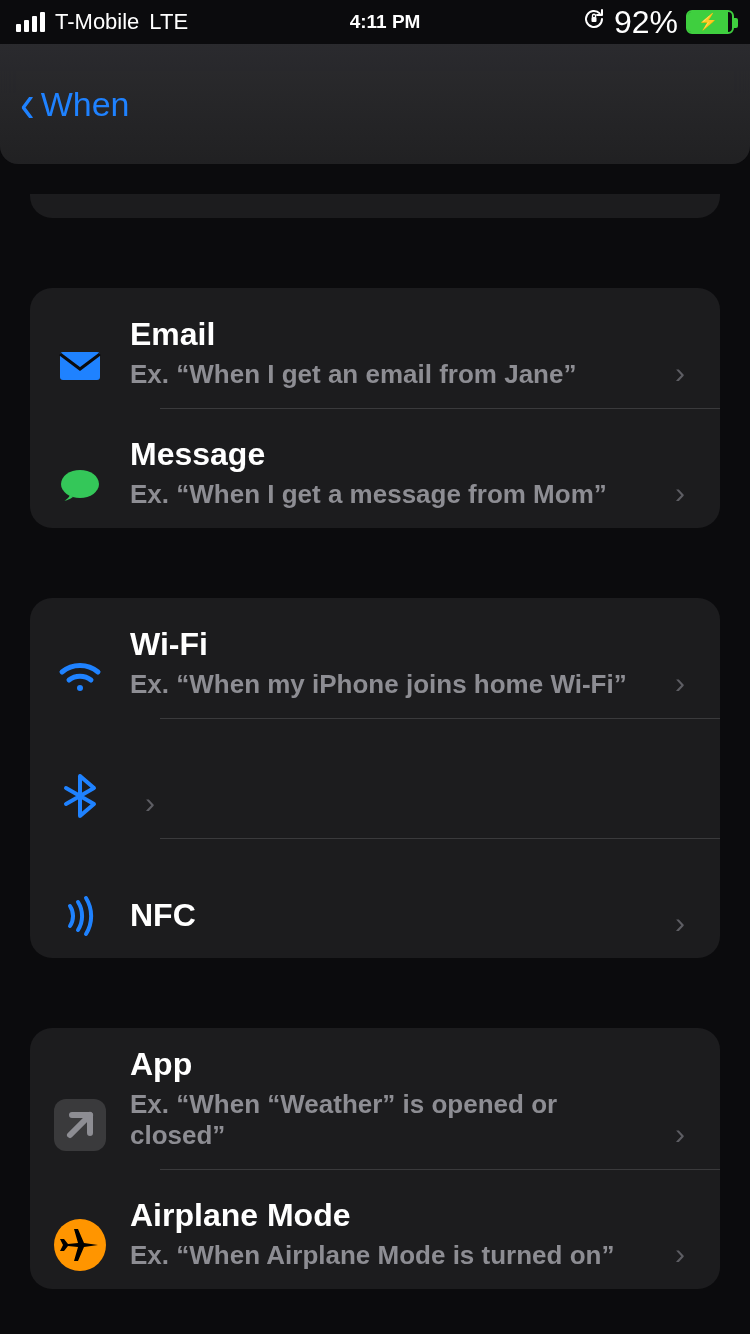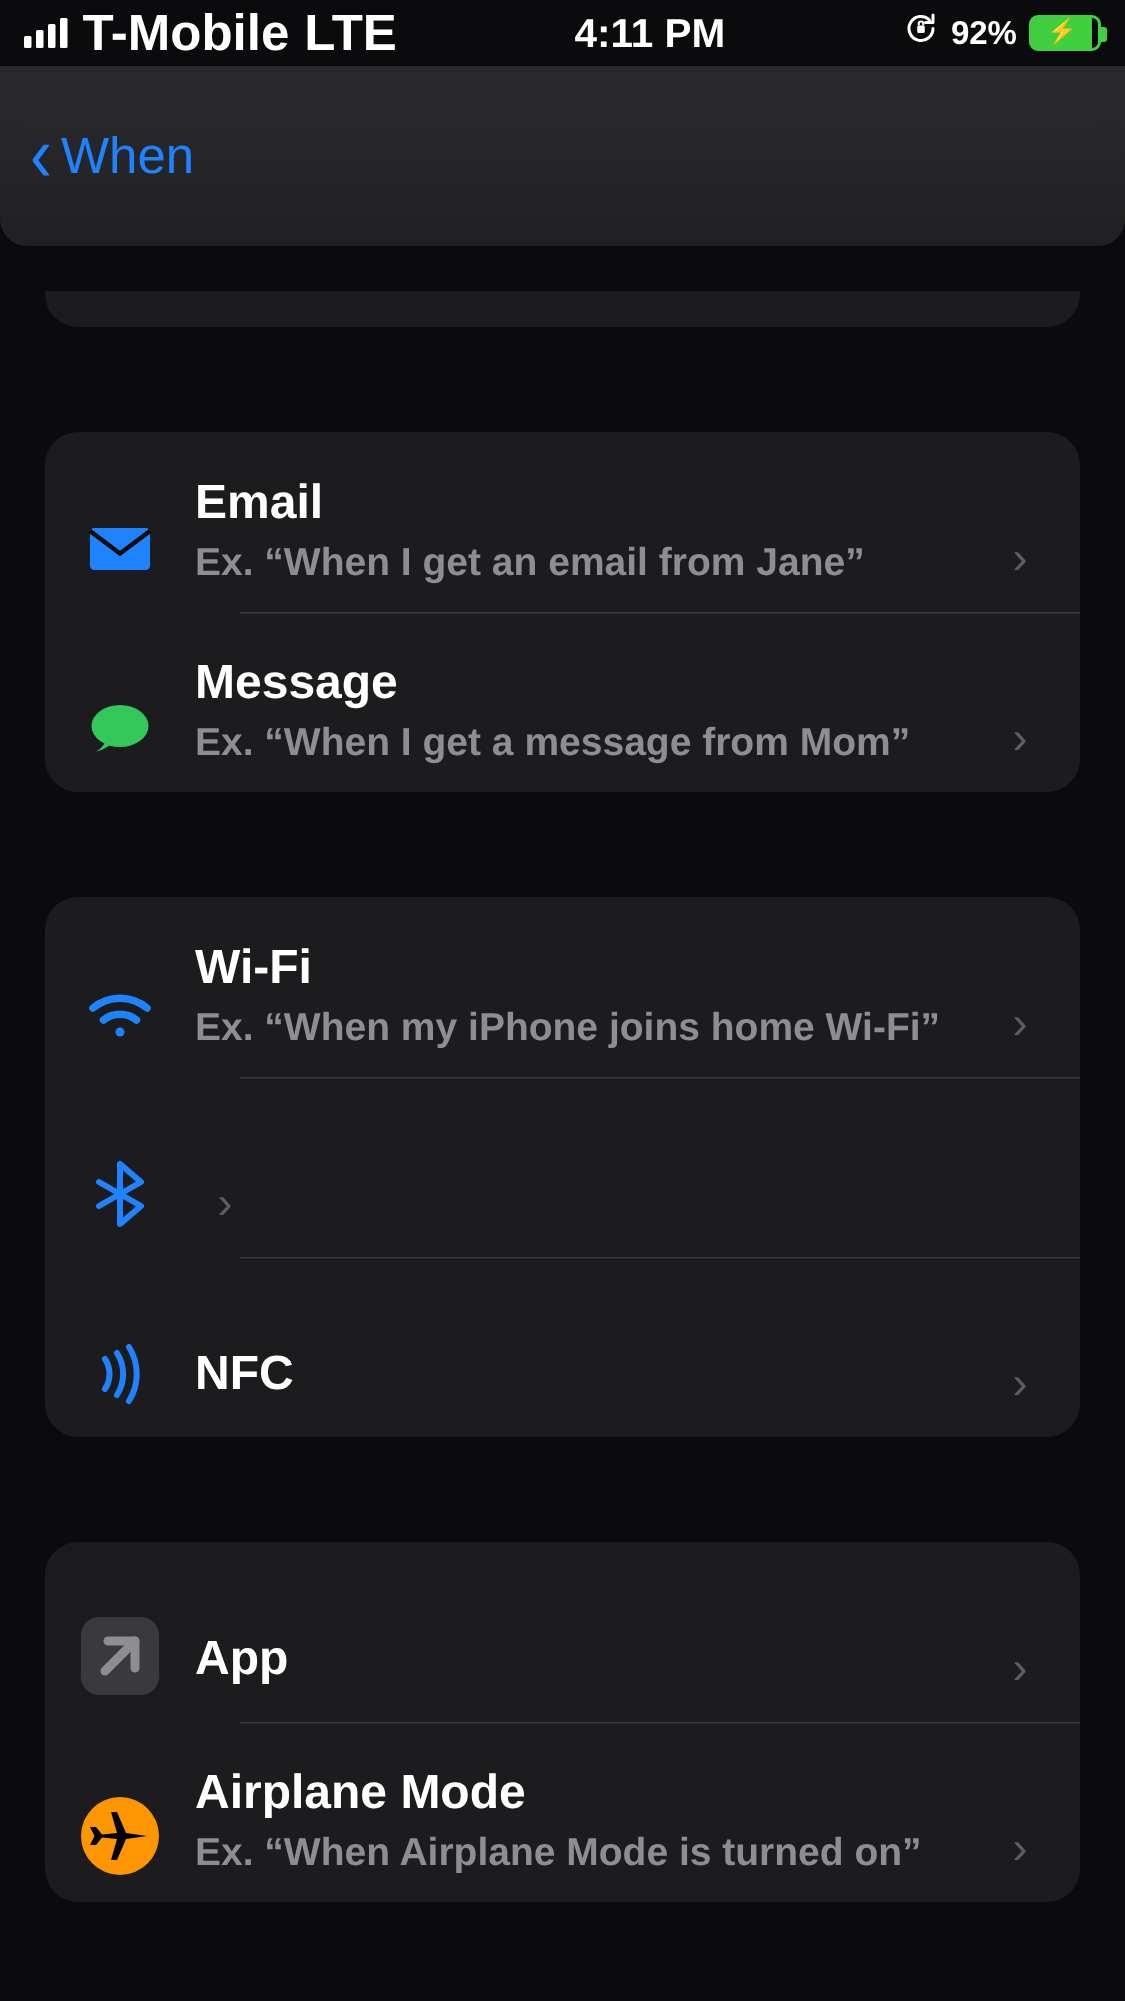--- a/index.html
+++ b/index.html
@@ -22,38 +22,38 @@
     font-weight: 600;
   }
   .status-left { display:flex; align-items:center; gap:10px; }
   .status-right { display:flex; align-items:center; gap:8px; }
   .sig-bars { display:flex; align-items:flex-end; gap:3px; }
   .sig-bars span { width:5px; background:#fff; border-radius:1px; display:inline-block; }
   .sig-bars span:nth-child(1){height:8px;}
   .sig-bars span:nth-child(2){height:12px;}
   .sig-bars span:nth-child(3){height:16px;}
   .sig-bars span:nth-child(4){height:20px;}
-  .carrier { font-weight:700; font-size:34px;}
-  .clock { font-weight:600; font-size:27px; }
+  .carrier { font-weight:400; font-size:22px;}
+  .clock { font-weight:600; font-size:19px; }
   .battery {
     position:relative; width:48px; height:24px;
     border:2px solid #3fcf3f; border-radius:6px;
     display:flex; align-items:center;
   }
   .battery::after{
     content:""; position:absolute; right:-6px; top:6px;
     width:4px; height:10px; background:#3fcf3f; border-radius:0 2px 2px 0;
   }
   .battery-fill{
     background:#3fcf3f; height:100%; border-radius:3px 0 0 3px;
     display:flex; align-items:center; justify-content:center;
   }
   .bolt { color:#000; font-size:16px; line-height:1; }
   .lock-rot { font-size:22px; }
-  .pct { font-size:22px; font-weight:700; }
+  .pct { font-size:32px; font-weight:400; }
 
   
   .nav-bar {
     position:absolute; top:44px; left:0; right:0;
     height:120px;
     display:flex; align-items:center;
     background: linear-gradient(180deg, rgba(46,46,49,0.92), rgba(36,36,38,0.88));
     backdrop-filter: blur(10px);
     border-bottom-left-radius:18px;
     border-bottom-right-radius:18px;
@@ -244,20 +244,21 @@
       <div class="row-icon">
         <div class="app-icon-box">
           <svg width="26" height="26" viewBox="0 0 24 24" fill="none" stroke="#8d8d93" stroke-width="3" stroke-linecap="round" stroke-linejoin="round">
             <path d="M7 17L17 7"></path>
               <path d="M8 7h9v9"></path>
           </svg>
         </div>
       </div>
       <div class="row-text">
         <div class="row-title">App</div>
+        <div class="row-sub">Ex. “When “Weather” is opened or closed”</div>
       </div>
       <div class="chevron">›</div>
     </div>
 
     <div class="row">
       <div class="row-icon">
         <div class="plane-circle">
           <svg width="30" height="30" viewBox="0 0 24 24" fill="#000">
             <path d="M21 12l-7-1-3-7h-2l2 7-5 .5L4 9H2l1.5 3L2 15h2l2-2.5 5 .5-2 7h2l3-7 7-1z"></path>
           </svg>

